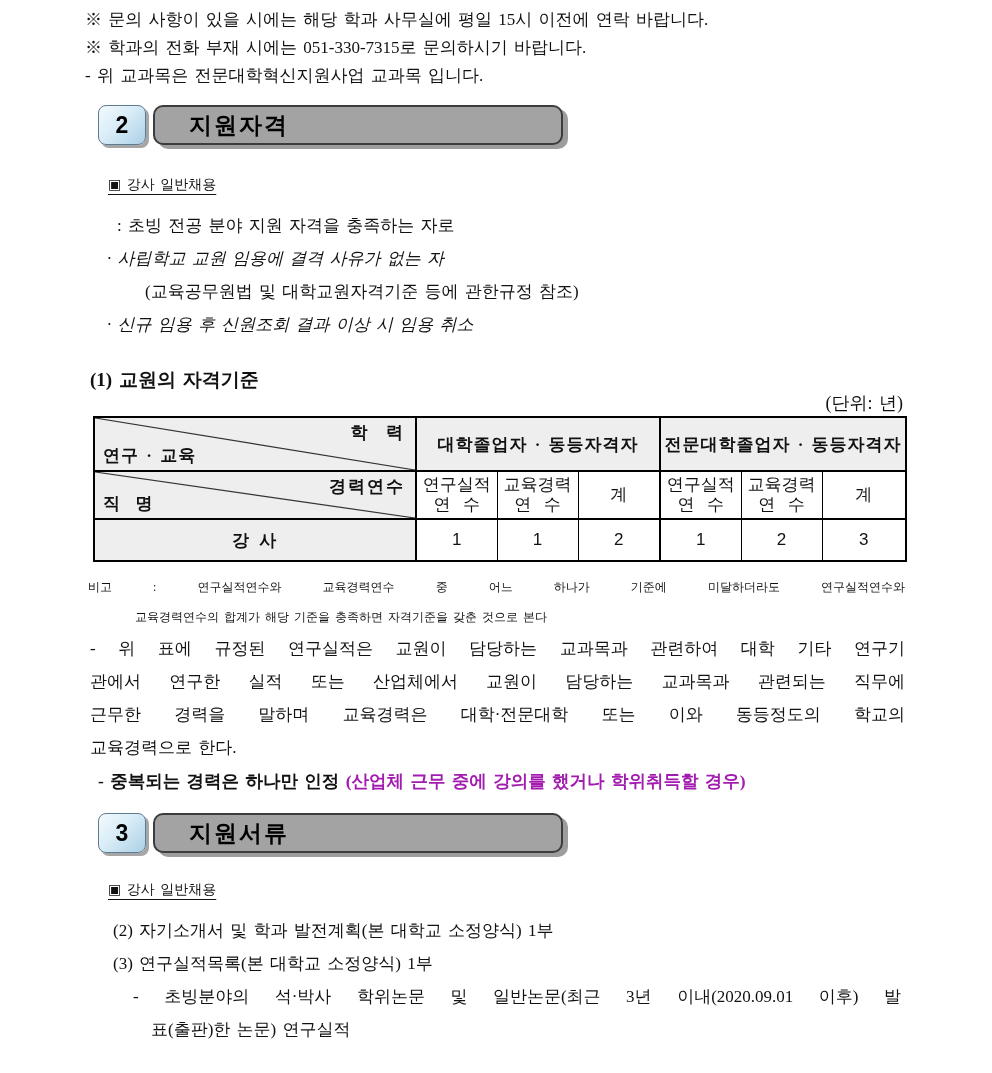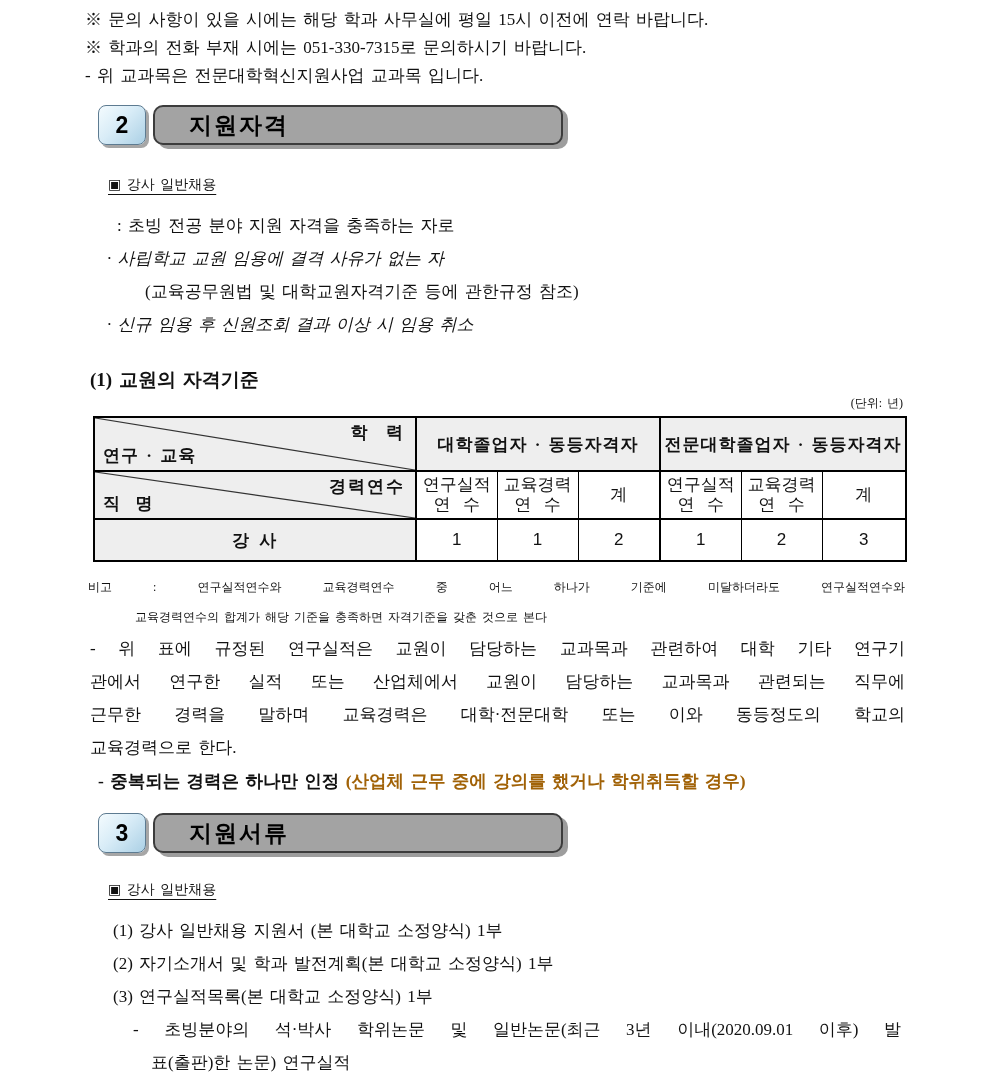--- a/index.html
+++ b/index.html
@@ -33,21 +33,21 @@
   }
 
   .subheading{margin:15px 0 0 23px;font-size:14px;text-decoration:underline;text-underline-offset:5px;line-height:30px;}
   .sub2{margin-top:12px;}
 
   .qual-intro{margin:9px 0 0 32px;line-height:33px;}
   .qual-bullet{margin-left:22px;line-height:33px;font-style:italic;}
   .qual-paren{margin-left:60px;line-height:33px;}
 
   .criteria-heading{margin:27px 0 0 5px;font-weight:bold;font-size:19px;line-height:24px;}
-  .unit-label{margin:2px 0 0 8px;width:810px;text-align:right;font-size:12px;line-height:18px;}
+  .unit-label{margin:2px 0 0 8px;width:810px;text-align:right;font-size:18px;line-height:18px;}
 
   
   table.qual{margin:4px 0 0 8px;border-collapse:collapse;width:812px;table-layout:fixed;border:2.5px solid #000;}
   table.qual td{border:1px solid #000;padding:0;text-align:center;vertical-align:middle;font-size:17px;}
   table.qual .r2 td{border-top-width:2px;}
   table.qual .r3 td{border-top-width:2.5px;}
   td.vthick{border-left-width:2.5px !important;}
   td.gray{background:#eeeeee;}
   .r1 td{height:52px;}
   .r2 td{height:46px;}
@@ -61,21 +61,21 @@
   .row-label{font-weight:bold;letter-spacing:2px;}
   .val{font-family:"Liberation Sans","DejaVu Sans",sans-serif;font-size:16px;}
 
   
   .note-wrap{margin:10px 0 0 3px;width:817px;line-height:30px;font-size:12px;}
   .note-l1{text-align:justify;text-align-last:justify;}
   .note-l2{padding-left:47px;}
   .para{margin-left:5px;width:815px;line-height:33px;}
   .para .just{text-align:justify;text-align-last:justify;}
   .bold-note{margin:1px 0 0 13px;line-height:33px;font-weight:bold;font-size:17.5px;}
-  .red{color:#a16207;}
+  .red{color:#a21caf;}
 
   
   .doc-item{margin-left:28px;line-height:33px;}
   .doc-sub1{margin-left:48px;width:768px;line-height:33px;text-align:justify;text-align-last:justify;}
   .doc-sub1b{margin-left:66px;line-height:33px;}
 </style>
 </head>
 <body>
 
 <div class="page">
@@ -185,21 +185,20 @@
   </div>
 
   <div class="sec-header">
     <div class="badge">3</div>
     <div class="title-box">지원서류</div>
   </div>
 
   <div class="subheading sub2">▣ 강사 일반채용</div>
 
   <div style="margin-top:9px">
-    <div class="doc-item">(1) 강사 일반채용 지원서 (본 대학교 소정양식) 1부</div>
     <div class="doc-item">(2) 자기소개서 및 학과 발전계획(본 대학교 소정양식) 1부</div>
     <div class="doc-item">(3) 연구실적목록(본 대학교 소정양식) 1부</div>
     <div class="doc-sub1">- 초빙분야의 석·박사 학위논문 및 일반논문(최근 3년 이내(2020.09.01 이후) 발</div>
     <div class="doc-sub1b">표(출판)한 논문) 연구실적</div>
 
   </div>
 
 </div>
 
 </body></html>

